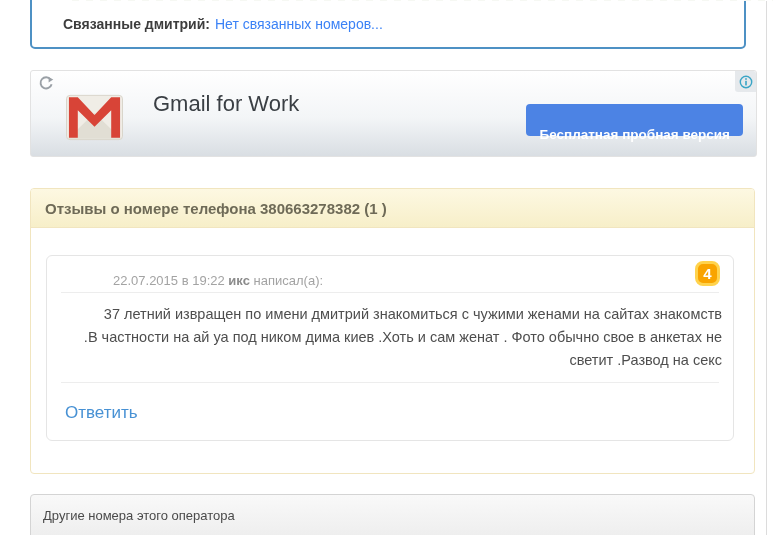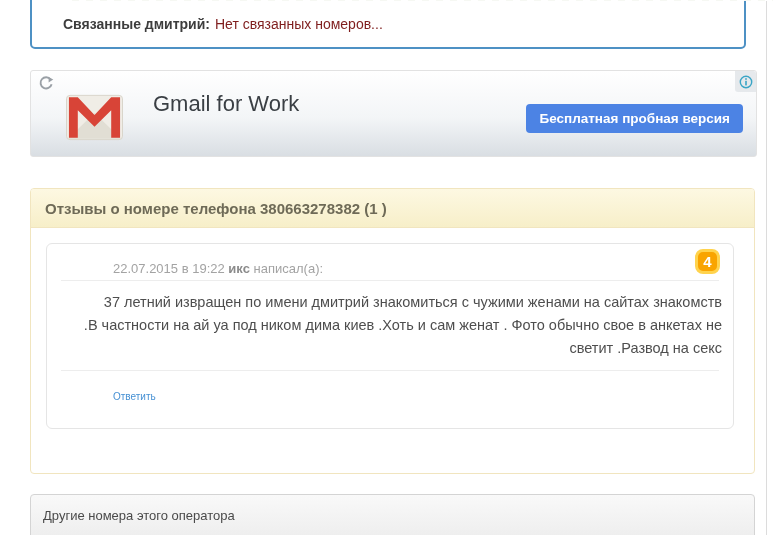--- a/index.html
+++ b/index.html
@@ -9,58 +9,58 @@
 
   .col-divider { position:absolute; left:766px; top:0; width:1px; height:535px; background:#dcdcdc; }
 
   
   .related-box { position:absolute; left:30px; top:-14px; width:716px; height:63px;
                  border:2px solid #4e91c4; border-radius:5px; background:#fff; }
   .related-stripes { position:absolute; left:33px; top:0; width:708px; height:13px;
                  background:repeating-linear-gradient(90deg,#ffffff 0 7px,#f6f8f3 7px 14px); }
   .related-line { position:absolute; left:63px; top:16px; font-size:14px; color:#666; }
   .related-line .lbl { font-weight:bold; color:#3d3d3d; }
-  .related-line .val { margin-left:5px; color:#7f1d1d; }
+  .related-line .val { margin-left:5px; color:#3b82f6; }
 
   
   .ad { position:absolute; left:30px; top:70px; width:727px; height:87px;
         background:linear-gradient(180deg,#ffffff 0%,#f3f5f7 55%,#d9dee3 100%);
         border:1px solid #e2e2e2; border-radius:3px; }
   .refresh { position:absolute; left:7px; top:5px; width:16px; height:16px; cursor:pointer; }
   .info-wrap { position:absolute; right:0; top:0; width:21px; height:21px;
         background:#e6e9ec; border-radius:0 3px 0 3px; cursor:pointer;
         display:flex; align-items:center; justify-content:center; }
   .gmail-logo { position:absolute; left:35px; top:23px; width:57px; height:47px; }
   .ad-title { position:absolute; left:122px; top:20px; font-size:22px; color:#3a3f44; }
   .ad-sub   { position:absolute; left:122px; top:51px; font-size:15px; color:#6e757c; }
   .ad-btn { position:absolute; right:13px; top:33px; height:29px; line-height:29px;
-        padding:0 13px; background:#4c83e4; border:none; border-radius:4px;
+        padding:16px 13px; background:#4c83e4; border:none; border-radius:4px;
         color:#fff; font-size:13.5px; font-weight:bold; cursor:pointer;
         font-family:"Liberation Sans", sans-serif; }
 
   
   .reviews { position:absolute; left:30px; top:188px; width:725px; height:286px;
         border:1px solid #f1e5bf; border-radius:4px; background:#fff; }
   .reviews-head { height:39px; line-height:39px; padding-left:14px;
         background:linear-gradient(180deg,#fdf8e2,#f7efc9);
         border-bottom:1px solid #f1e5bf; border-radius:3px 3px 0 0;
         font-size:15px; color:#6e6a57;font-weight:bold; }
-  .comment { position:absolute; left:15px; top:54px; width:688px; height:186px;
+  .comment { position:absolute; left:15px; top:66px; width:688px; height:186px;
         border:1px solid #e5e5e5; border-radius:6px; background:#fff;padding-left:39px; }
   .meta { position:absolute; left:66px; top:17px; font-size:13px; color:#a3a3a3; }
   .meta .author { font-weight:bold; color:#8b8b8b; }
   .badge { position:absolute; right:13px; top:5px; width:25px; height:25px;
         background:#f9a400; border:3px solid #ffd34d; border-radius:8px;
         color:#fff; font-weight:bold; font-size:15px; line-height:19px; text-align:center; }
   .c-div { position:absolute; left:14px; right:14px; height:1px; background:#ededed; }
   .c-div.d1 { top:36px; } .c-div.d2 { top:126px; }
   .ctext { position:absolute; left:17px; top:47px; width:658px;
         font-size:14.5px; line-height:23px; color:#4e4e4e; text-indent:36px;text-align:right; }
-  .reply { position:absolute; left:18px; top:147px; font-size:10px; color:#4791d4;
-        text-decoration:none; cursor:pointer;margin-left:48px; }
+  .reply { position:absolute; left:18px; top:147px; font-size:17px; color:#4791d4;
+        text-decoration:none; cursor:pointer; }
 
   
   .other { position:absolute; left:30px; top:494px; width:725px; height:55px;
         border:1px solid #d4d4d4; border-radius:4px 4px 0 0;
         background:linear-gradient(180deg,#f9f9f9,#ebebeb); }
   .other-label { padding:13px 0 0 12px; font-size:13px; color:#4a4a4a; }
 </style>
 </head>
 <body>
 

